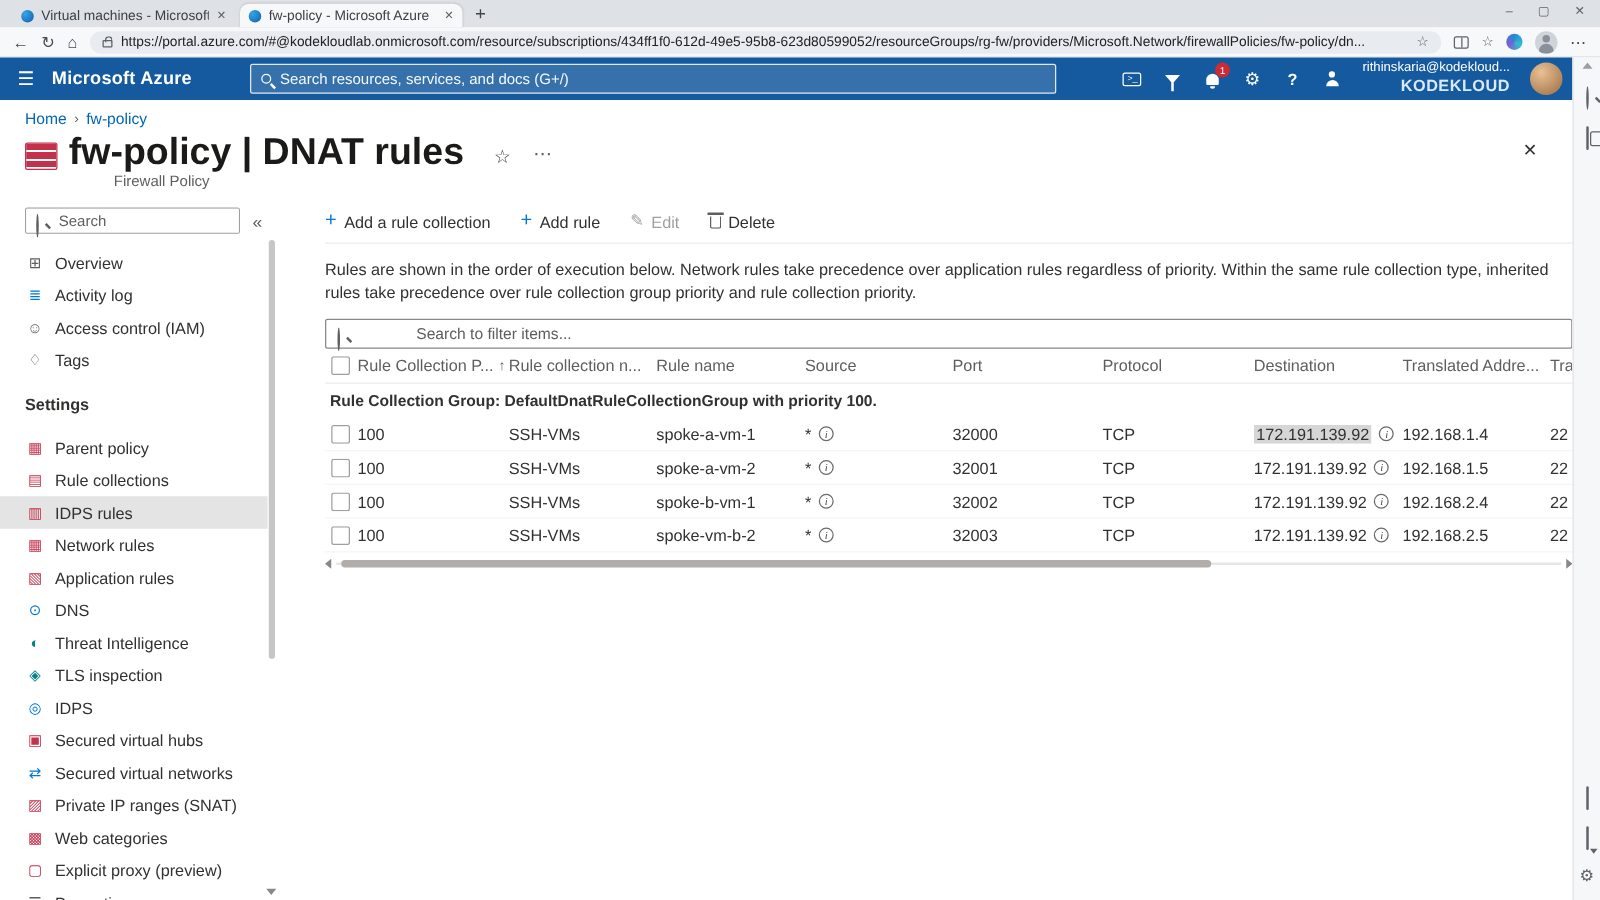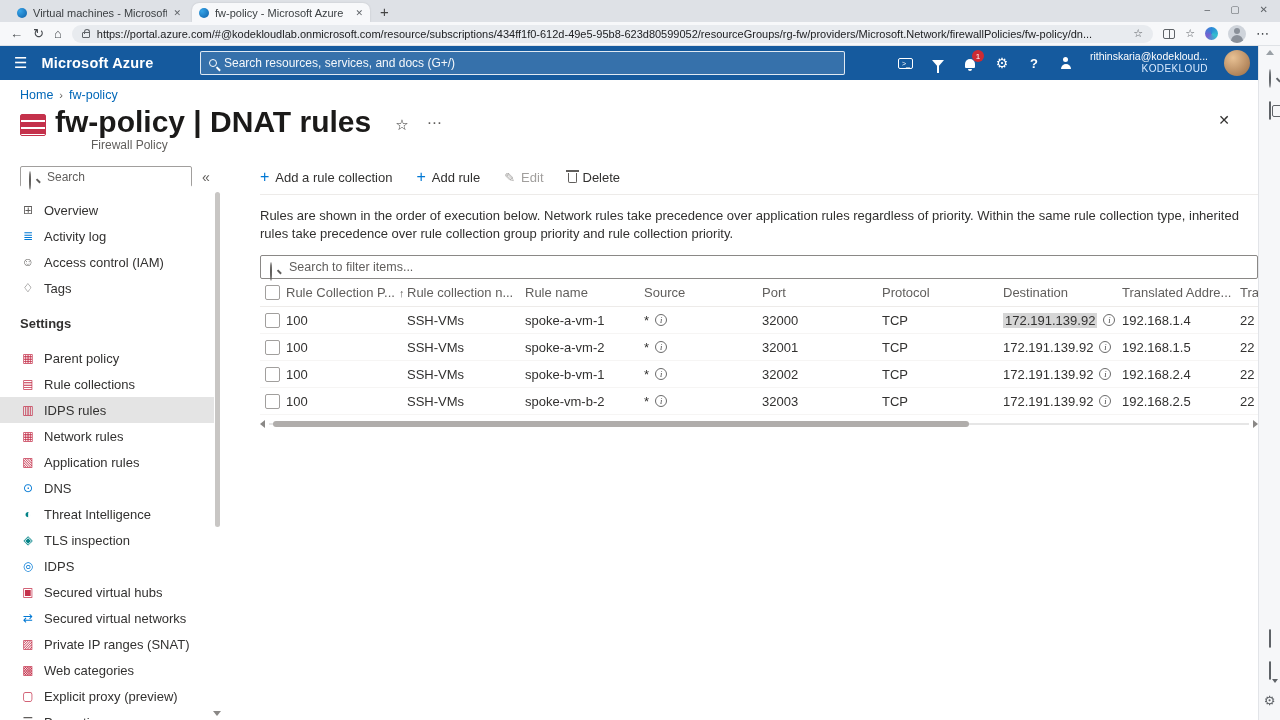--- a/index.html
+++ b/index.html
@@ -49,21 +49,21 @@
   .bell { width:10px; height:9px; background:#fff; border-radius:5px 5px 1px 1px; position:relative; }
   .bell::after { content:""; position:absolute; left:3px; bottom:-3px; width:4px; height:2px; background:#fff; border-radius:0 0 2px 2px; }
   .badge { position:absolute; top:-5px; right:-6px; min-width:12px; height:12px; border-radius:6px; background:var(--badge-red,#cc2b33); color:#fff; font-size:8px; display:flex; align-items:center; justify-content:center; padding:0 2px; }
   .gear { font-size:14px; color:#fff; line-height:1; }
   .help { font-size:13px; font-weight:700; color:#fff; }
   .person { width:12px; height:12px; position:relative; }
   .person::before { content:""; position:absolute; top:0; left:3.5px; width:5px; height:5px; border-radius:50%; background:#fff; }
   .person::after { content:""; position:absolute; bottom:0; left:1px; width:10px; height:5px; border-radius:5px 5px 0 0; background:#fff; }
   .userblock { text-align:right; line-height:1.25; }
   .user-email { font-size:10.5px; color:#fff; white-space:nowrap; }
-  .user-org { font-size:10px; color:#d9eaff; font-weight:400; letter-spacing:.4px; }
+  .user-org { font-size:13px; color:#d9eaff; font-weight:700; letter-spacing:.4px; }
   .az-avatar { width:26px; height:26px; border-radius:50%; background:radial-gradient(circle at 35% 30%, #e8c194, #9a6b42); }
 
   
   .portal { position:absolute; top:80px; left:0; right:22px; bottom:0; background:#fff; display:flex; flex-direction:column; overflow:hidden; }
   .breadcrumb { padding:8px 0 0 20px; font-size:12.5px; color:#605e5c; display:flex; gap:6px; align-items:center; }
   .crumb { color:var(--link,#0067b8); cursor:pointer; }
   .crumb-sep { color:#605e5c; font-size:11px; }
   .pagehead { position:relative; padding:7px 0 0 20px; display:flex; align-items:flex-start; }
   .fwicon { width:26px; height:22px; margin-top:5px; border-radius:2px; background:repeating-linear-gradient(180deg, var(--icon-red,#c4314b) 0 5px, #fff 5px 7px); border:1px solid var(--icon-red,#c4314b); flex:none; }
   .title-wrap { margin-left:9px; }
@@ -94,21 +94,21 @@
   
   .main { flex:1; margin-left:8px; position:relative; overflow:hidden; }
   .cmdbar { height:35px; display:flex; align-items:center; gap:24px; border-bottom:1px solid #edebe9; }
   .tb-btn { display:flex; align-items:center; gap:6px; font-size:13px; color:#323130; cursor:pointer; white-space:nowrap; }
   .tb-btn.disabled { color:#a19f9d; }
   .plus { color:var(--accent,#0078d4); font-size:16px; font-weight:400; line-height:1; }
   .pencil { font-size:13px; color:#a19f9d; }
   .trash { width:9px; height:10px; border:1px solid #605e5c; border-top:none; border-radius:0 0 2px 2px; position:relative; margin-top:2px; }
   .trash::before { content:""; position:absolute; top:-3px; left:-3px; right:-3px; height:1.5px; background:#605e5c; }
   .desc { margin-top:12px; font-size:13px; line-height:17.5px; color:#323130; max-width:990px; }
-  .filterbox { margin-top:13px; position:relative; height:24px; border:1px solid #8a8886; border-radius:2px; background:#fff; }
+  .filterbox { margin-top:13px; position:relative; height:24px; border:1px solid #8a8886; border-radius:2px; background:#fff;padding-left:44px; }
   .filterbox input { width:100%; height:100%; border:none; outline:none; padding-left:28px; font-size:12.5px; color:#323130; background:transparent; }
   .filterbox input::placeholder { color:#605e5c; }
   .filterbox .magwrap { position:absolute; left:9px; top:7px; }
 
   .grid { width:100%; overflow:hidden; }
   .hrow { display:flex; align-items:center; height:28px; border-bottom:1px solid #edebe9; color:#605e5c; font-size:13px; white-space:nowrap; }
   .hcell { display:inline-flex; align-items:center; padding-right:18px; flex:none; overflow:hidden;justify-content:space-between; }
   .sort { margin-left:4px; font-size:11px; color:#605e5c; }
   .c0{width:26px; padding-left:5px;} .c1{width:121px} .c2{width:118px} .c3{width:119px} .c4{width:118px}
   .c5{width:120px} .c6{width:121px} .c7{width:119px} .c8{width:118px} .c9{width:80px}
@@ -379,20 +379,21 @@
               <span class="hcell c7">
                 <span>Destination</span>
               </span>
               <span class="hcell c8">
                 <span>Translated Addre...</span>
               </span>
               <span class="hcell c9">
                 <span>Translated Port</span>
               </span>
             </div>
+          <div class="grouprow">Rule Collection Group: DefaultDnatRuleCollectionGroup with priority 100.</div>
           <div id="rows">
               <div class="trow">
     <span class="cell c0">
                   <span class="checkbox"></span>
                 </span>
     <span class="cell c1">100</span>
     <span class="cell c2">SSH-VMs</span>
     <span class="cell c3">spoke-a-vm-1</span>
     <span class="cell c4">
                   <span class="ctext">*</span>

